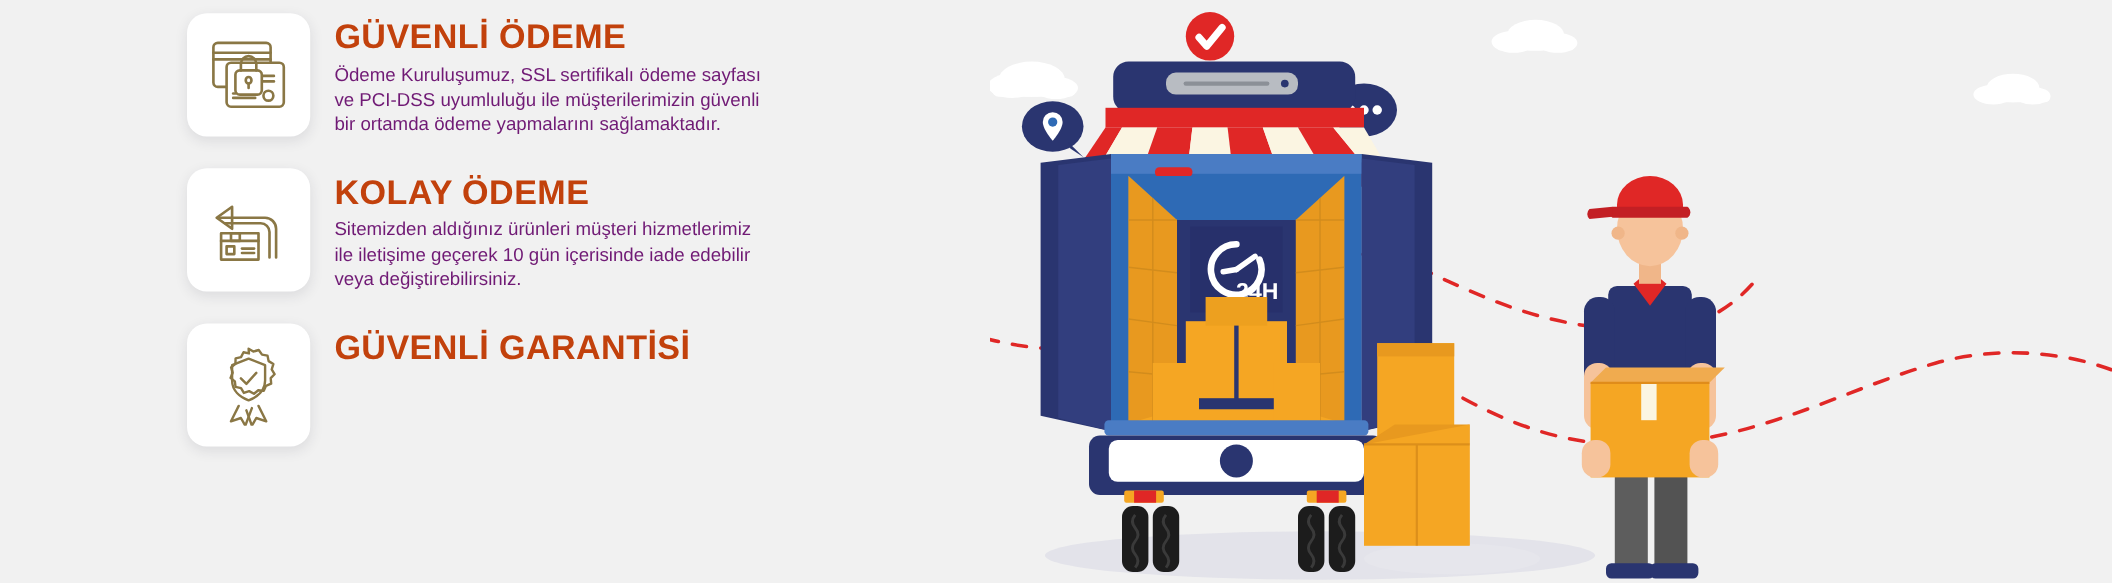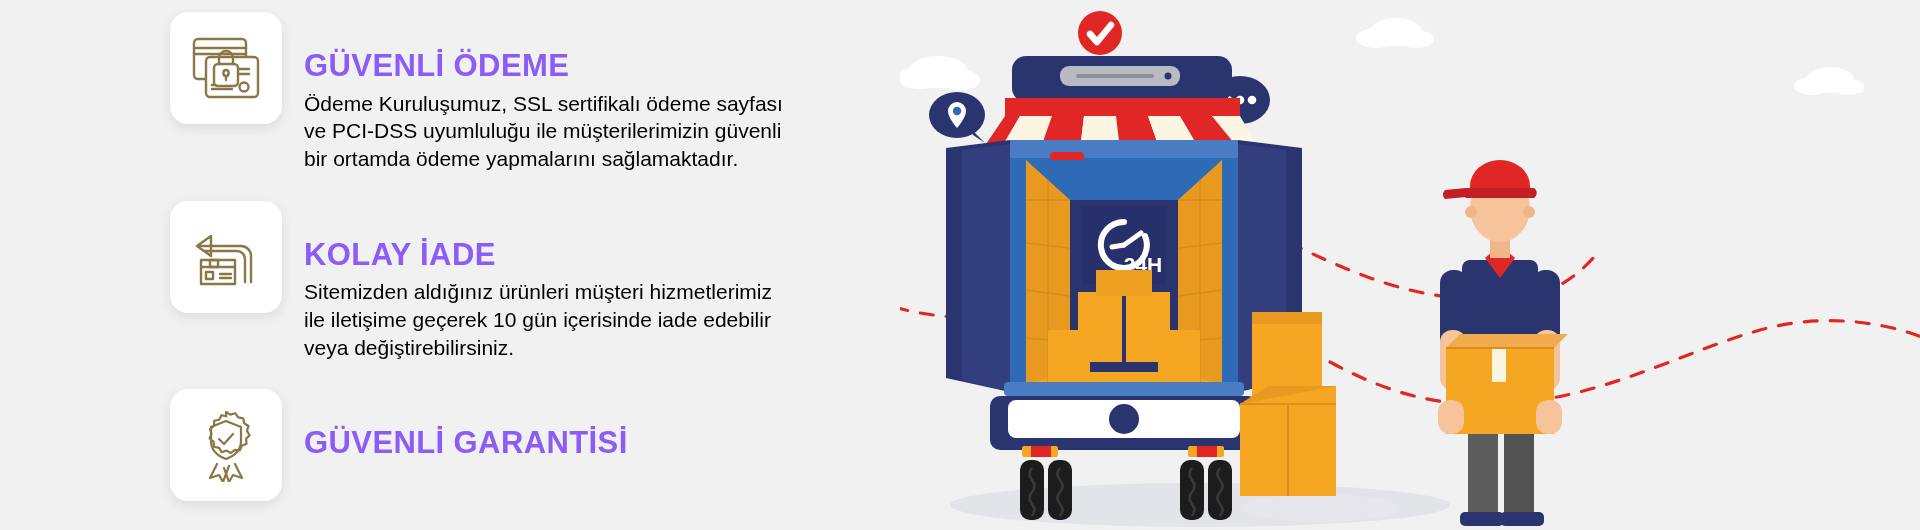--- a/index.html
+++ b/index.html
@@ -34,32 +34,31 @@
     flex: 0 0 auto;
     width: 112px; height: 112px;
     background: #ffffff;
     border-radius: 18px;
     box-shadow: 0 4px 12px rgba(40,40,60,0.10);
     display: flex; align-items: center; justify-content: center;
   }
   .icon-tile svg { display: block; }
   .feature-text { padding-top: 6px; }
   .feature-title {
-    color: #8b5cf6;
+    color: #c2410c;
     font-size: 31px;
     font-weight: bold;
     letter-spacing: 0.4px;
     line-height: 1.05;
     margin-bottom: 7px;
     white-space: nowrap;
-    margin-top: 32px;
   }
   .feature-desc {
-    color: #000000;
-    font-size: 21px;
+    color: #701a75;
+    font-size: 17px;
     line-height: 1.32;
     max-width: 510px;
     white-space: pre-line;
   }
 
   
   .illustration {
     position: absolute;
     left: 900px; top: 0;
     width: 1020px; height: 530px;
@@ -114,21 +113,21 @@
             <rect x="12" y="40" width="34" height="24"></rect>
             <line x1="12" y1="47" x2="46" y2="47"></line>
             <rect x="21" y="40" width="8" height="7"></rect>
             <rect x="17" y="52" width="7" height="7"></rect>
             <line x1="31" y1="54" x2="42" y2="54"></line>
             <line x1="31" y1="58" x2="42" y2="58"></line>
           </svg>
         </span>
       </div>
       <div class="feature-text">
-        <div class="feature-title">KOLAY İADE</div>
+        <div class="feature-title">KOLAY ÖDEME</div>
         <div class="feature-desc">Sitemizden aldığınız ürünleri müşteri hizmetlerimiz
 ile iletişime geçerek 10 gün içerisinde iade edebilir
 veya değiştirebilirsiniz.</div>
       </div>
     </div>
 
     <div class="feature">
       <div class="icon-tile">
         <span>
           <svg width="74" height="74" viewBox="0 0 74 74" fill="none" stroke="#8a7745" stroke-width="2.2" stroke-linejoin="round" stroke-linecap="round">

